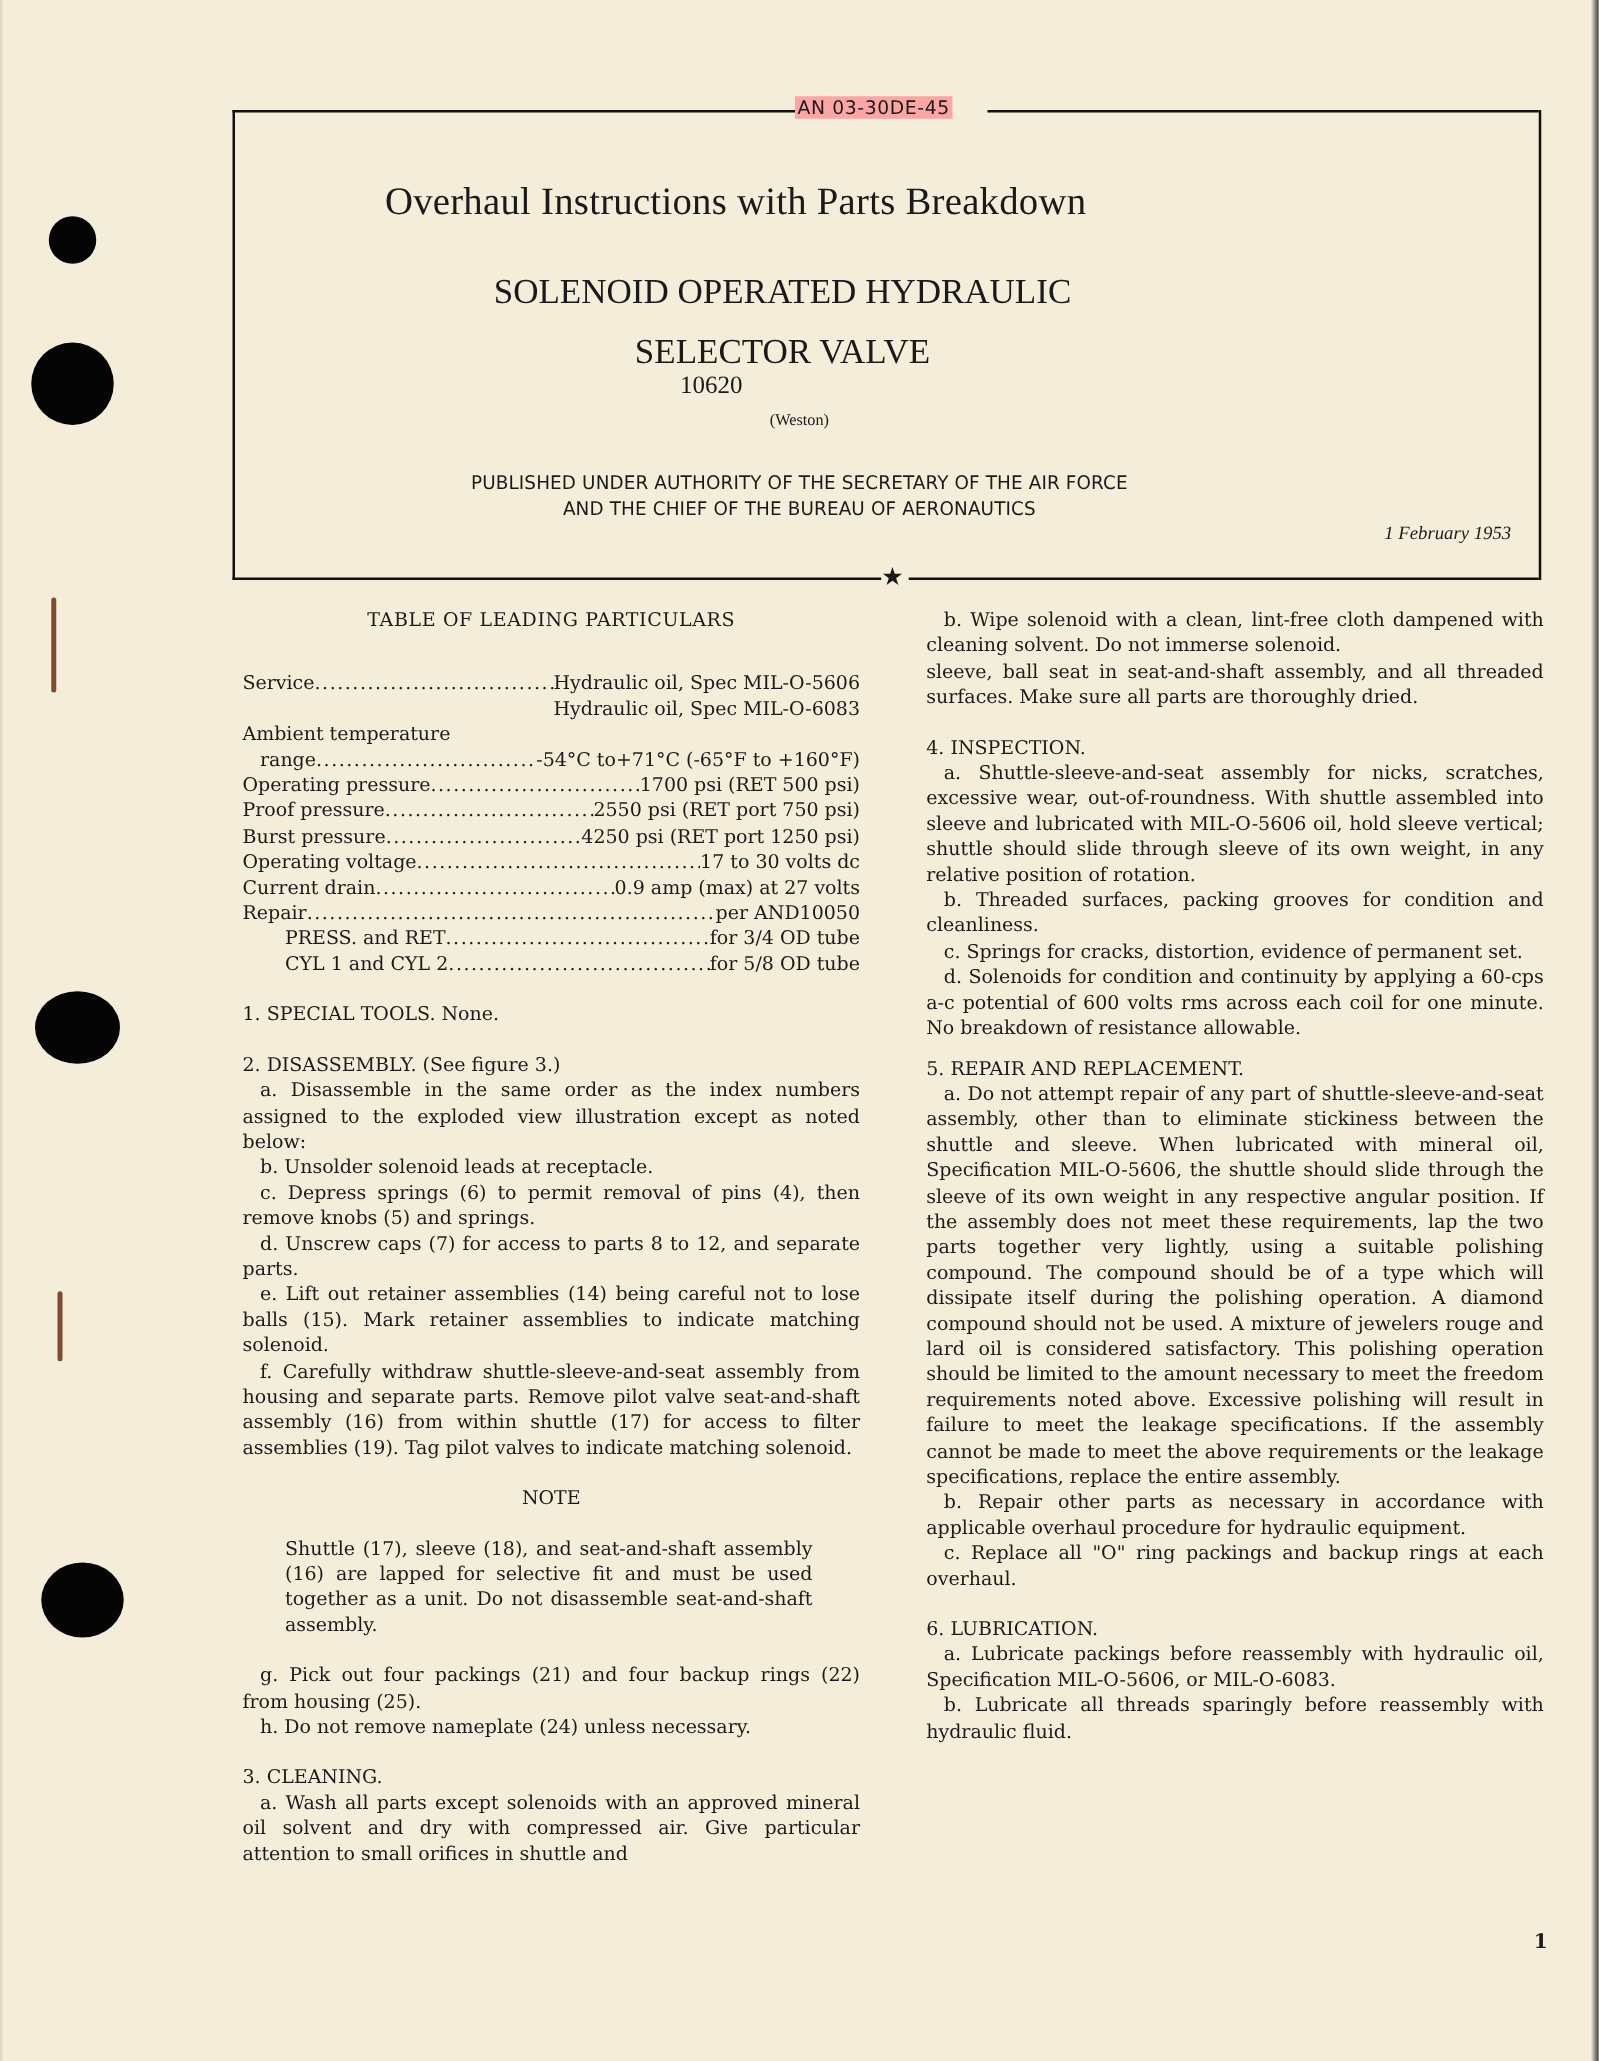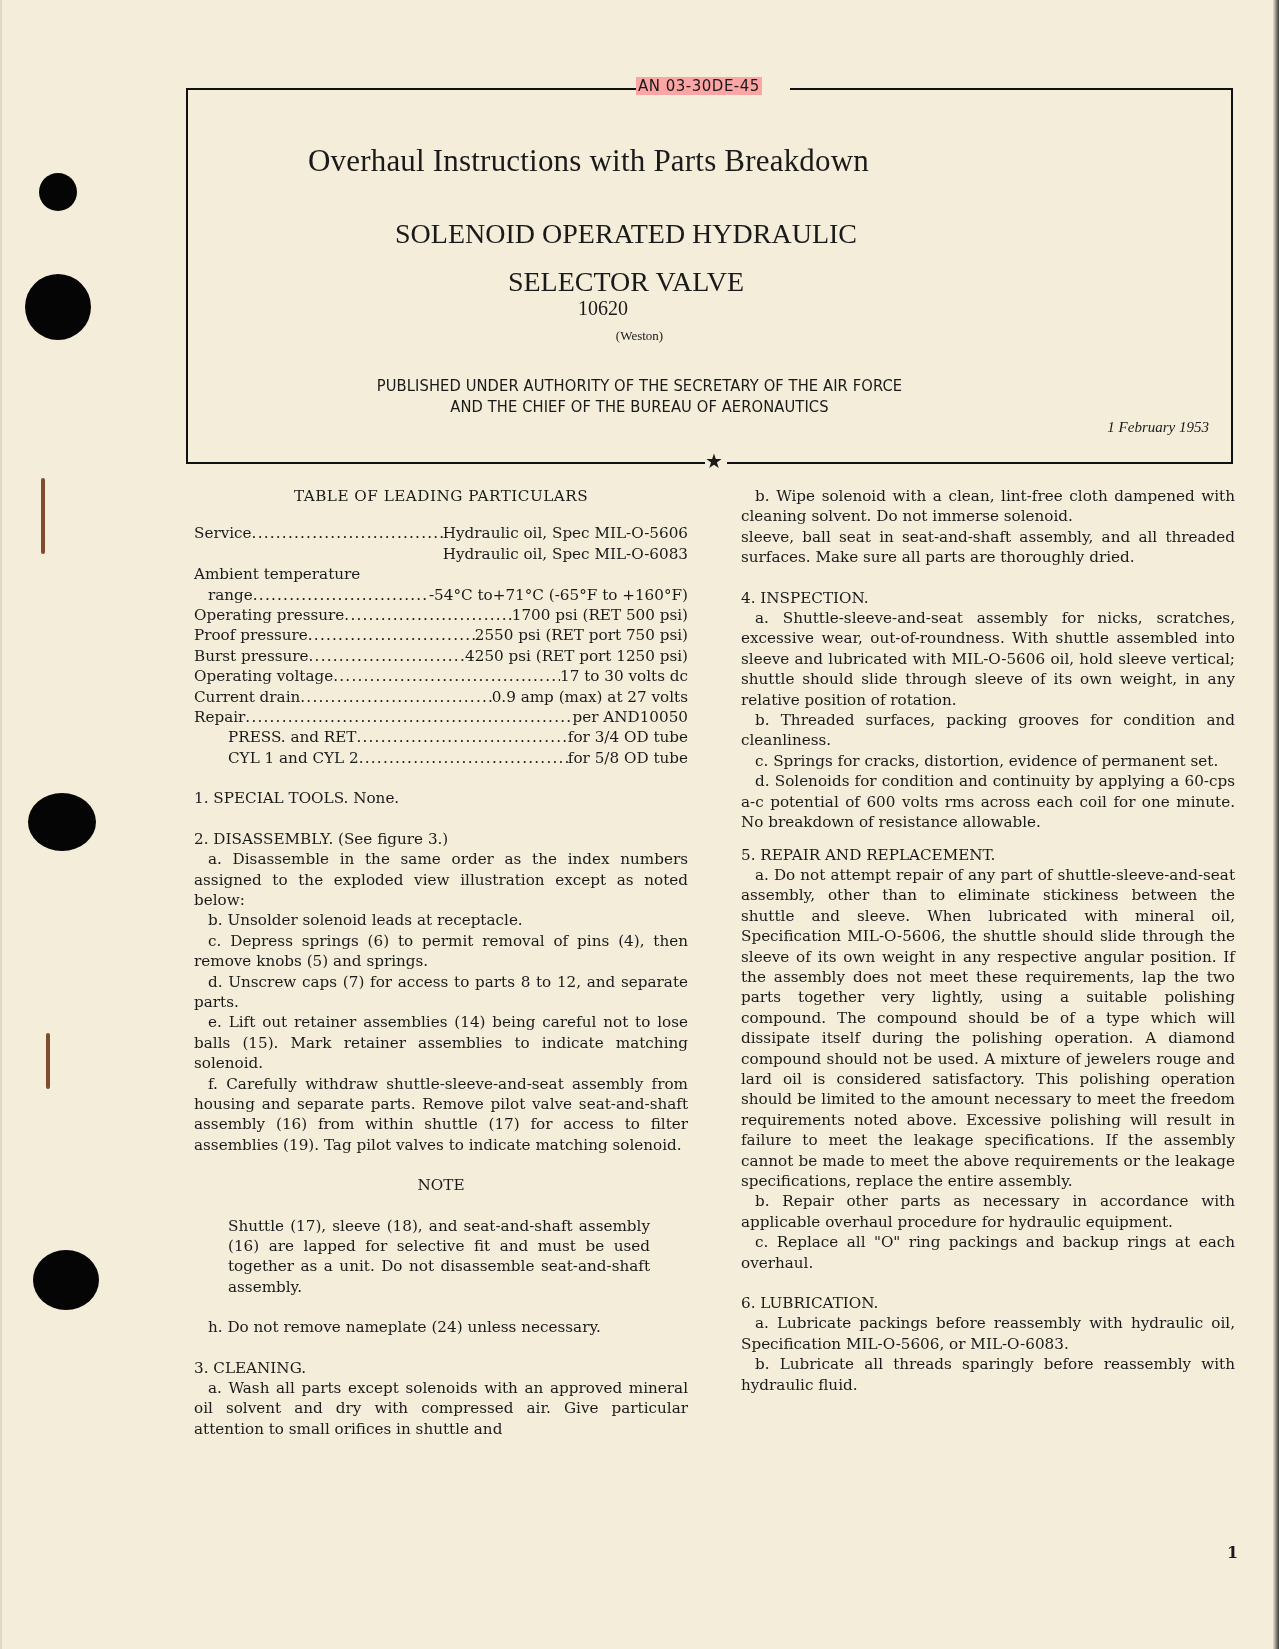--- a/index.html
+++ b/index.html
@@ -32,38 +32,38 @@
     font-family: "DejaVu Sans", sans-serif;
   }
   .overhaul-title {
     position: absolute; top: 143px; left: 0; width: 1177px; text-align: center;
     font-family: "Liberation Serif", serif; font-size: 31px; letter-spacing: .2px;
   }
   .main-title {
     position: absolute; top: 210px; left: 0; width: 1252px; text-align: center;
     font-family: "Liberation Serif", serif; font-size: 28px; line-height: 48px;
   }
-  .model-no { position: absolute; top: 297px; left: 0; width: 1138px; text-align: center; font-family: "Liberation Serif", serif; font-size: 20px; margin-left: 34px; }
+  .model-no { position: absolute; top: 297px; left: 0; width: 1138px; text-align: center; font-family: "Liberation Serif", serif; font-size: 20px; }
   .manufacturer { position: absolute; top: 328px; left: 0; width: 1279px; text-align: center; font-family: "Liberation Serif", serif; font-size: 13px; }
   .authority {
     position: absolute; top: 376px; left: 0; width: 1279px; text-align: center;
     font-family: "DejaVu Sans", sans-serif; font-size: 15px; line-height: 21px; letter-spacing: .1px;
     transform: scaleX(0.98);
   }
   .pub-date {
     position: absolute; top: 419px; right: 70px;
     font-family: "Liberation Serif", serif; font-style: italic; font-size: 15px;
   }
 
   
   .col { position: absolute; top: 486px; font-size: 15.2px; line-height: 20.4px; }
   .col-left { left: 194px; width: 494px; }
   .col-right { left: 741px; width: 494px; }
 
-  .tlp-title { text-align: center; letter-spacing: .5px; margin: 0 0 17px 0; }
+  .tlp-title { text-align: center; letter-spacing: .5px; margin: 0 0 30px 0; }
   .tlp-row { display: flex; white-space: nowrap; }
   .tlp-row .lbl { flex: 0 0 auto; }
   .tlp-row .dots { flex: 1 1 auto; overflow: hidden; }
   .tlp-row .dots::before { content: ". . . . . . . . . . . . . . . . . . . . . . . . . . . . . . . . . . . . . . . . . . . . . . . . . . . . . . . . . . ."; letter-spacing: -1.8px; }
   .tlp-row .val { flex: 0 0 auto; text-align: right; }
   .tlp-cont { text-align: right; }
   .indent1 { padding-left: 14px; }
   .indent2 { padding-left: 34px; }
 
   .section-head { margin-top: 20px; }
@@ -176,20 +176,21 @@
   <div class="para">a.  Disassemble in the same order as the index numbers assigned to the exploded view illustration except as noted below:</div>
   <div class="para">b.  Unsolder solenoid leads at receptacle.</div>
   <div class="para">c.  Depress springs (6) to permit removal of pins (4), then remove knobs (5) and springs.</div>
   <div class="para">d.  Unscrew caps (7) for access to parts 8 to 12, and separate parts.</div>
   <div class="para">e.  Lift out retainer assemblies (14) being careful not to lose balls (15).  Mark retainer assemblies to indicate matching solenoid.</div>
   <div class="para">f.  Carefully withdraw shuttle-sleeve-and-seat assembly from housing and separate parts.  Remove pilot valve seat-and-shaft assembly (16) from within shuttle (17) for access to filter assemblies (19).  Tag pilot valves to indicate matching solenoid.</div>
 
   <div class="note-title">NOTE</div>
   <div class="note-body">Shuttle (17), sleeve (18), and seat-and-shaft assembly (16) are lapped for selective fit and must be used together as a unit.  Do not disassemble seat-and-shaft assembly.</div>
 
+  <div class="para">g.  Pick out four packings (21) and four backup rings (22) from housing (25).</div>
   <div class="para">h.  Do not remove nameplate (24) unless necessary.</div>
 
   <div class="section-head">3.  CLEANING.</div>
   <div class="para">a.  Wash all parts except solenoids with an approved mineral oil solvent and dry with compressed air.  Give particular attention to small orifices in shuttle and</div>
 </div>
 
 <div class="col col-right">
   <div class="para">b.  Wipe solenoid with a clean, lint-free cloth dampened with cleaning solvent.  Do not immerse solenoid.</div>
   <div class="para" style="text-indent:0">sleeve, ball seat in seat-and-shaft assembly, and all threaded surfaces.  Make sure all parts are thoroughly dried.</div>
 

